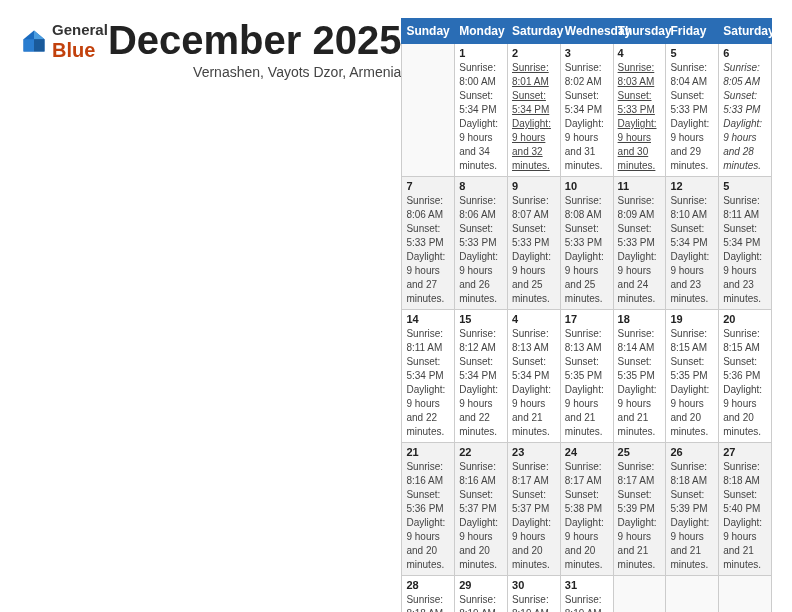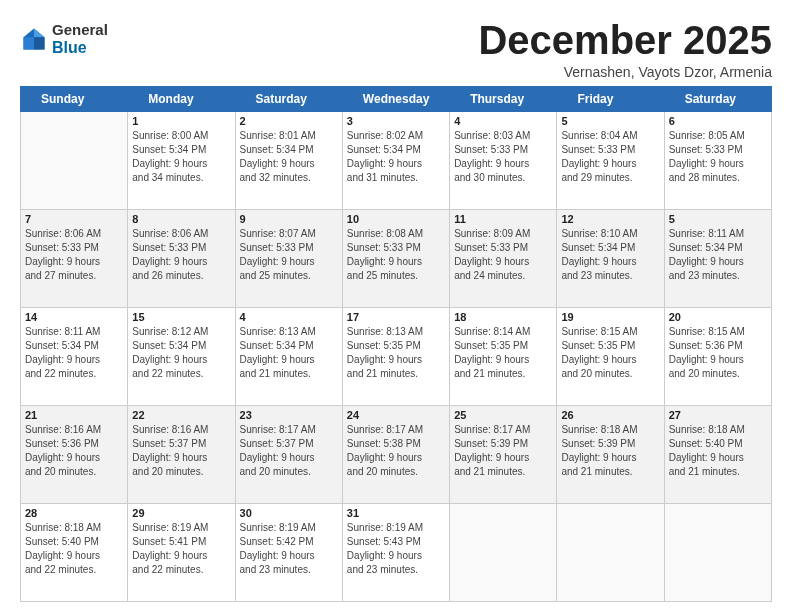--- a/index.html
+++ b/index.html
@@ -8,21 +8,21 @@
       height: 612px;
       font-family: Arial, sans-serif;
       background: #fff;
       overflow: hidden;
     }
     .page {
       width: 792px;
       height: 612px;
       padding: 18px 20px 10px 20px;
       display: flex;
-      flex-direction: column;
+      flex-direction: row;
     }
     .header {
       display: flex;
       align-items: flex-start;
       justify-content: space-between;
       margin-bottom: 6px;
     }
     .logo {
       display: flex;
       align-items: center;
@@ -32,23 +32,23 @@
       display: flex;
       flex-direction: column;
       line-height: 1.1;
     }
     .logo-general {
       font-size: 15px;
       font-weight: bold;
       color: #333;
     }
     .logo-blue {
-      font-size: 16px;
-      font-weight: bold;
-      color: #0369a1;
+      font-size: 20px;
+      font-weight: bold;
+      color: #c2410c;
     }
     .logo-icon {
       width: 28px;
       height: 28px;
       margin-right: 4px;
     }
     .title-block {
       text-align: right;
     }
     .month-title {
@@ -67,21 +67,21 @@
       border: 1px solid #ccc;
       border-collapse: collapse;
       width: 100%;
       table-layout: fixed;
     }
     .calendar th {
       background: #2a6db5;
       color: #fff;
       font-size: 12px;
       font-weight: bold;
-      padding: 5px 20px;
+      padding: 5px 4px;
       text-align: left;
       border: 1px solid #2a6db5;
     }
     .calendar td {
       border: 1px solid #ccc;
       vertical-align: top;
       padding: 3px 4px;
       font-size: 9.5px;
       color: #333;
       height: 82px;
@@ -145,49 +145,49 @@
           <td class="empty-cell"></td>
           <td>
             <span class="day-num">1</span>
             <div class="day-info" style="white-space: pre-line;">Sunrise: 8:00 AM
 Sunset: 5:34 PM
 Daylight: 9 hours
 and 34 minutes.</div>
           </td>
           <td>
             <span class="day-num">2</span>
-            <div class="day-info" style="white-space: pre-line;">Sunrise: 8:01 AM
+            <div class="day-info" style="white-space: pre-line; text-decoration: underline;">Sunrise: 8:01 AM
 Sunset: 5:34 PM
 Daylight: 9 hours
 and 32 minutes.</div>
           </td>
           <td>
             <span class="day-num">3</span>
             <div class="day-info" style="white-space: pre-line;">Sunrise: 8:02 AM
 Sunset: 5:34 PM
 Daylight: 9 hours
 and 31 minutes.</div>
           </td>
           <td>
             <span class="day-num">4</span>
-            <div class="day-info" style="white-space: pre-line;">Sunrise: 8:03 AM
+            <div class="day-info" style="white-space: pre-line; text-decoration: underline;">Sunrise: 8:03 AM
 Sunset: 5:33 PM
 Daylight: 9 hours
 and 30 minutes.</div>
           </td>
           <td>
             <span class="day-num">5</span>
             <div class="day-info" style="white-space: pre-line;">Sunrise: 8:04 AM
 Sunset: 5:33 PM
 Daylight: 9 hours
 and 29 minutes.</div>
           </td>
           <td>
             <span class="day-num">6</span>
-            <div class="day-info" style="white-space: pre-line;">Sunrise: 8:05 AM
+            <div class="day-info" style="white-space: pre-line; font-style: italic;">Sunrise: 8:05 AM
 Sunset: 5:33 PM
 Daylight: 9 hours
 and 28 minutes.</div>
           </td>
         </tr>
         <tr class="row-shaded">
           <td>
             <span class="day-num">7</span>
             <div class="day-info" style="white-space: pre-line;">Sunrise: 8:06 AM
 Sunset: 5:33 PM

